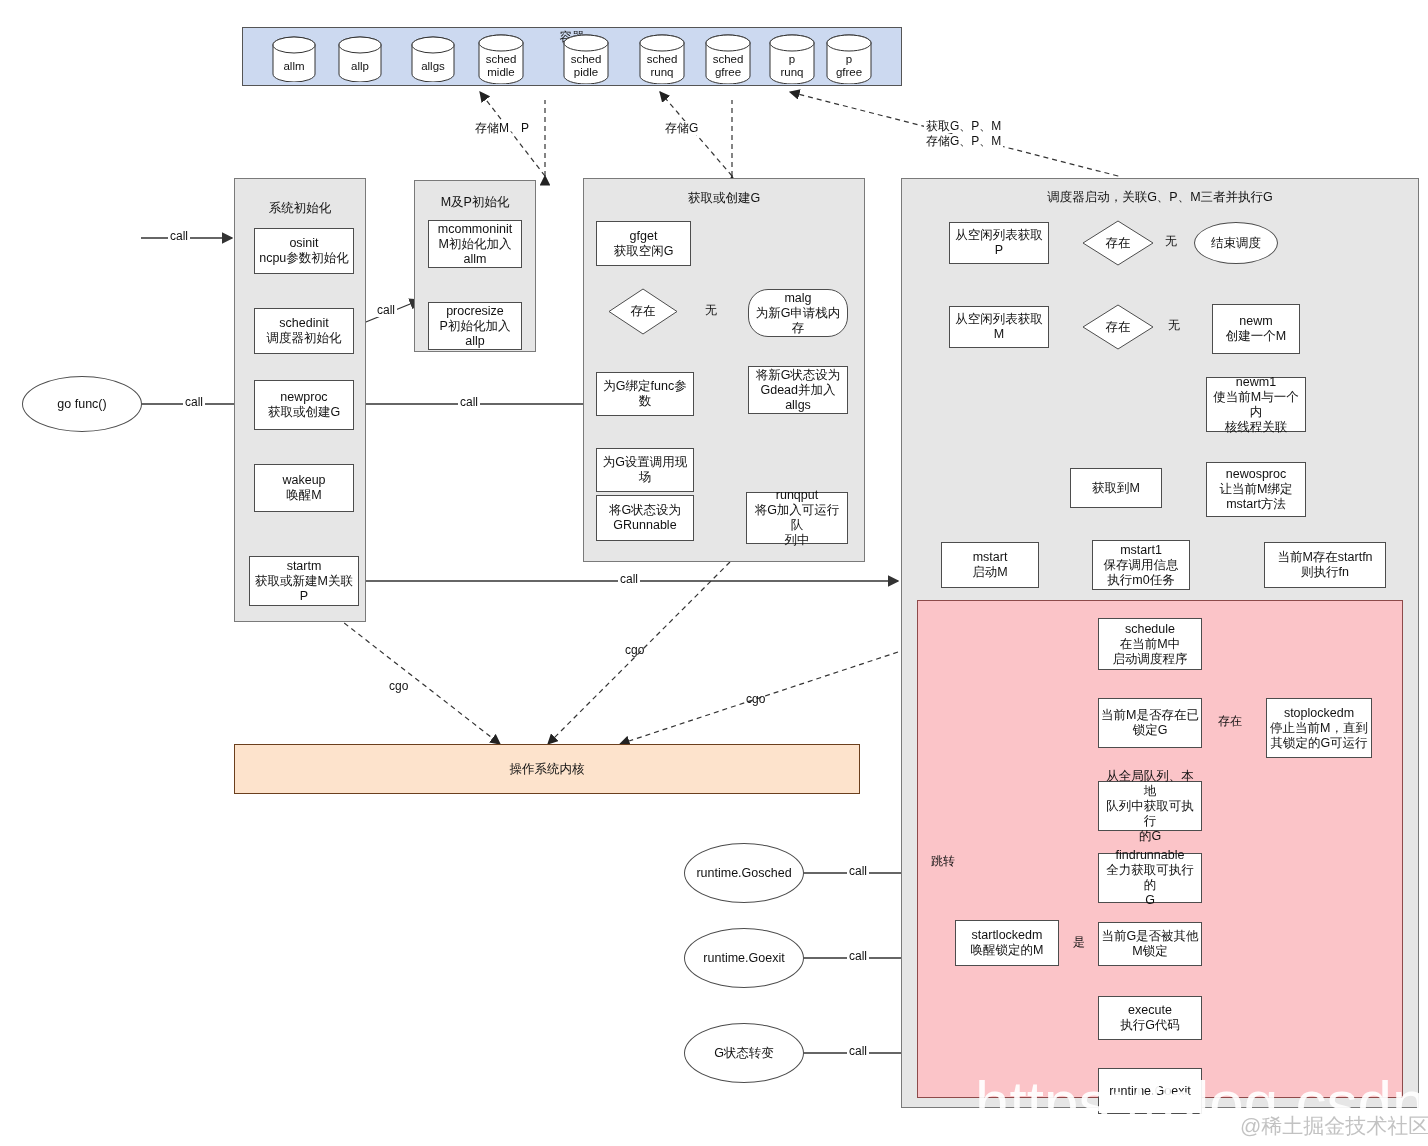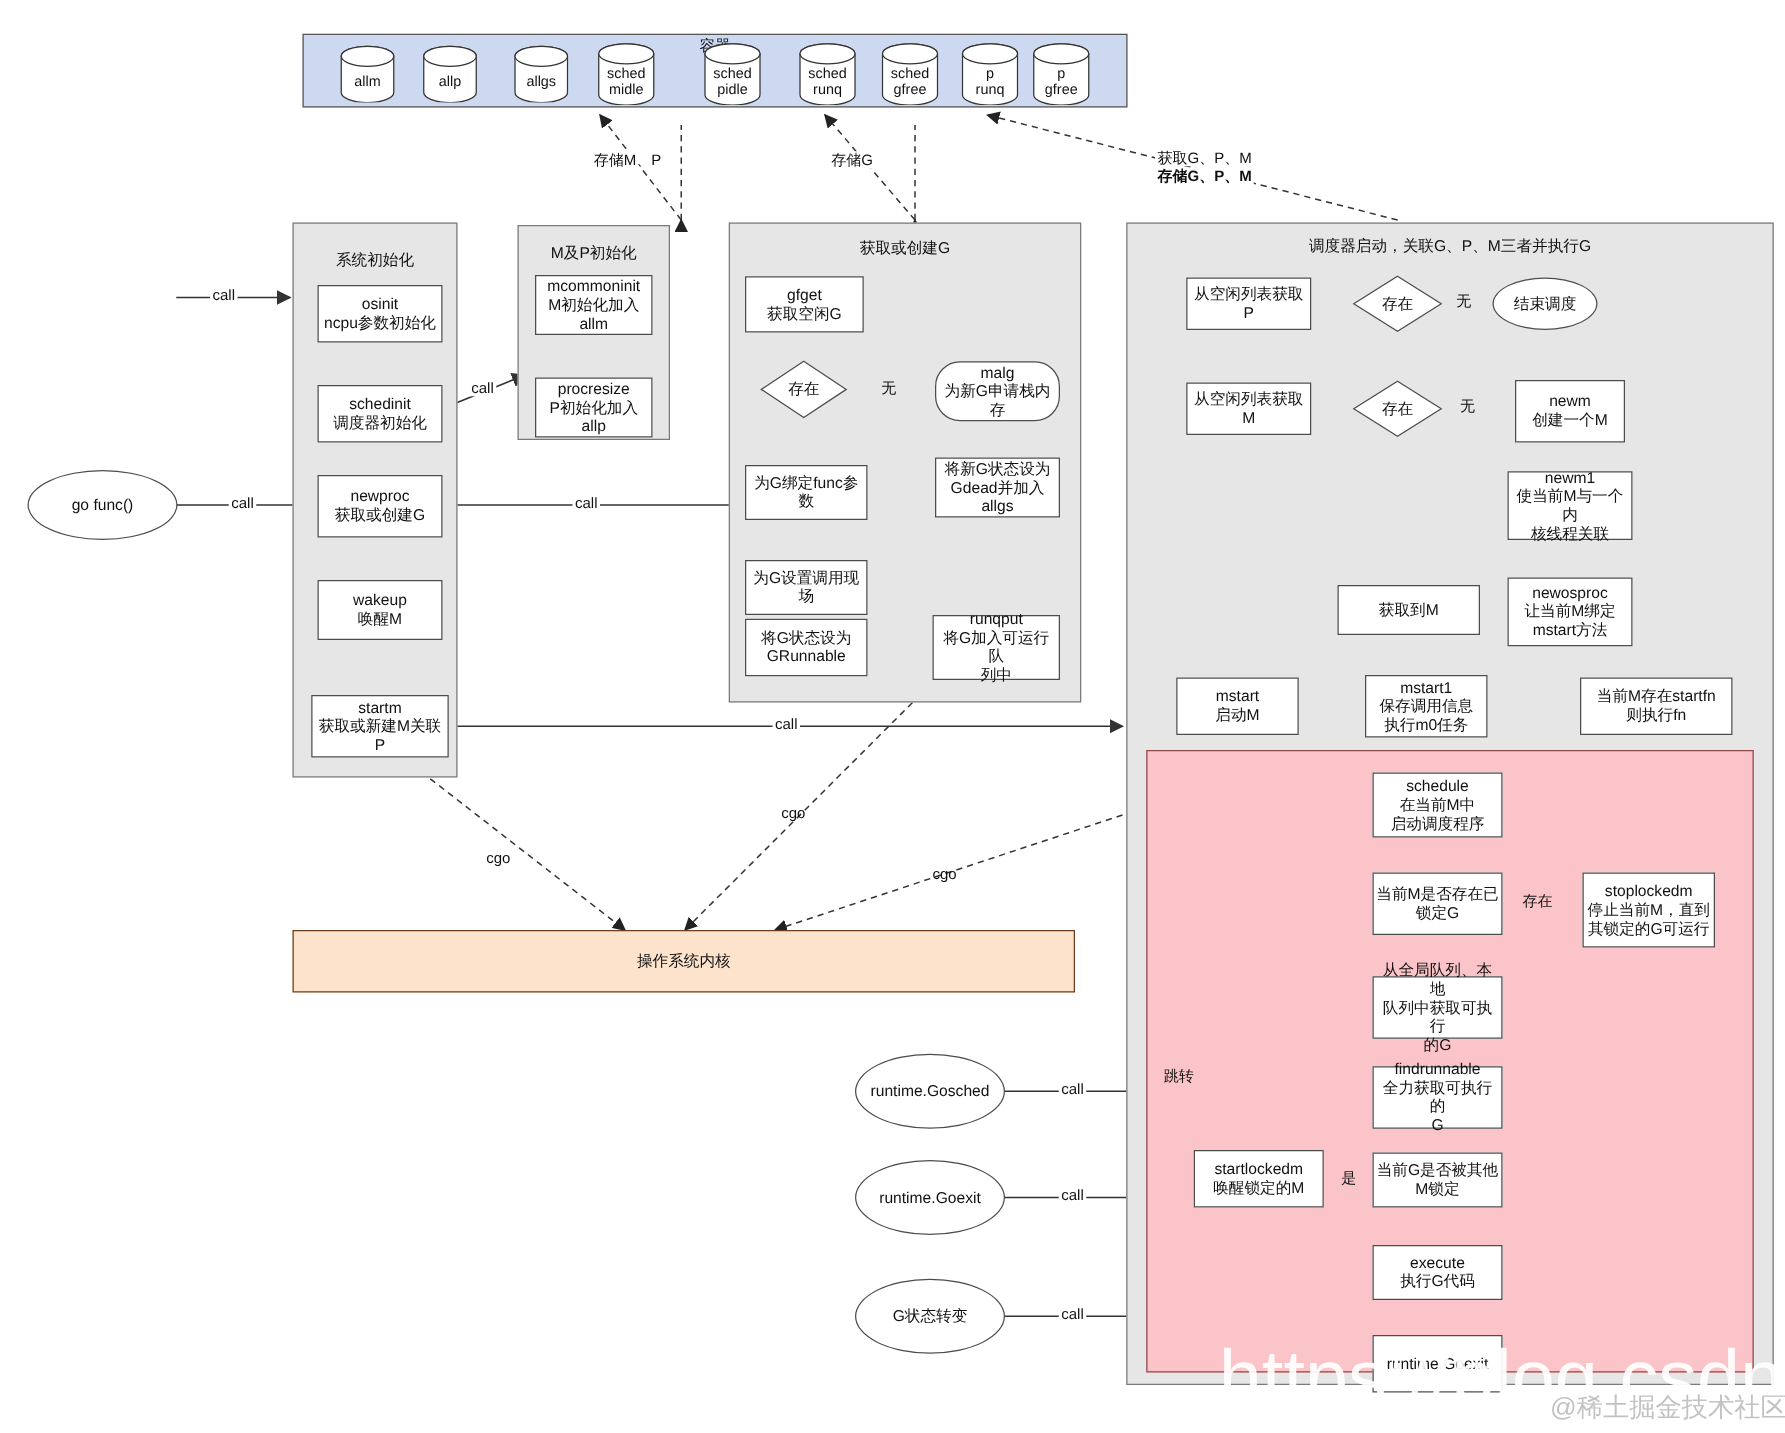--- a/index.html
+++ b/index.html
@@ -223,21 +223,21 @@
         <span>
           <span class="mline">p</span>
           <span class="mline">gfree</span>
         </span>
       </div>
   </div>
 
   <div class="edgelabel" style="left:473px;top:121px;">存储M、P</div>
   <div class="edgelabel" style="left:663px;top:121px;">存储G</div>
   <div class="edgelabel" style="left:924px;top:119px;">获取G、P、M</div>
-  <div class="edgelabel" style="left:924px;top:134px;font-weight:bold;">存储G、P、M</div>
+  <div class="edgelabel" style="left:924px;top:134px;">存储G、P、M</div>
 
   <div class="ellipse" style="left:22px;top:376px;width:120px;height:56px;">
     <span>go func()</span>
   </div>
   <div class="ellipse" style="left:684px;top:843px;width:120px;height:60px;">
     <span>runtime.Gosched</span>
   </div>
   <div class="ellipse" style="left:684px;top:928px;width:120px;height:60px;">
     <span>runtime.Goexit</span>
   </div>
@@ -405,21 +405,21 @@
         <span class="mline">核线程关联</span>
       </span>
   </div>
   <div class="node" style="left:1206px;top:462px;width:100px;height:55px;">
     <span>
         <span class="mline">newosproc</span>
         <span class="mline">让当前M绑定</span>
         <span class="mline">mstart方法</span>
       </span>
   </div>
-  <div class="node" style="left:1070px;top:468px;width:114px;height:40px;">
+  <div class="node" style="left:1070px;top:468px;width:92px;height:40px;">
     <span>
         <span class="mline">获取到M</span>
       </span>
   </div>
 
   <div class="node" style="left:941px;top:542px;width:98px;height:46px;">
     <span>
         <span class="mline">mstart</span>
         <span class="mline">启动M</span>
       </span>

